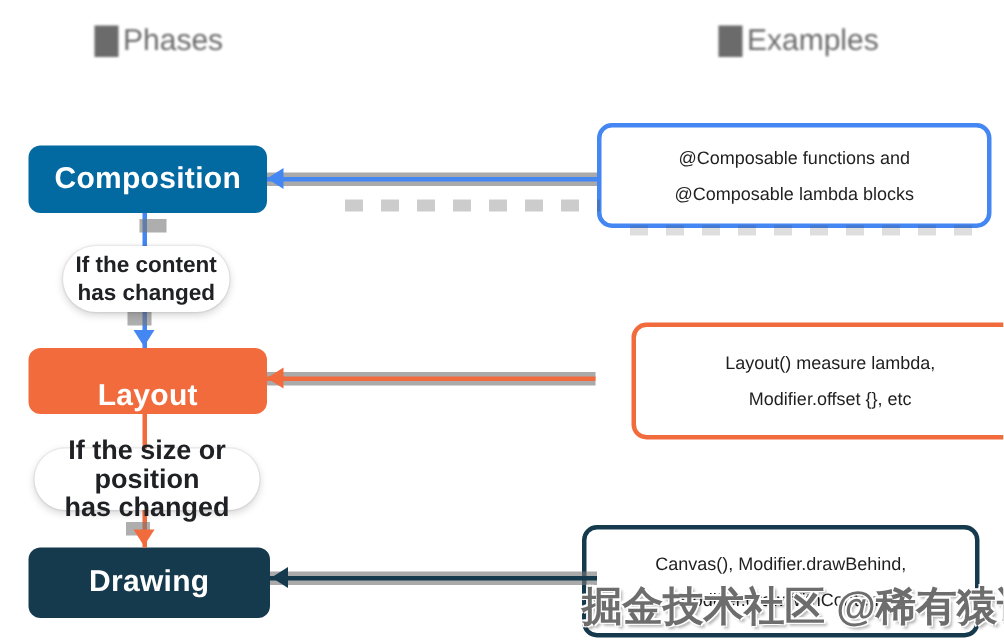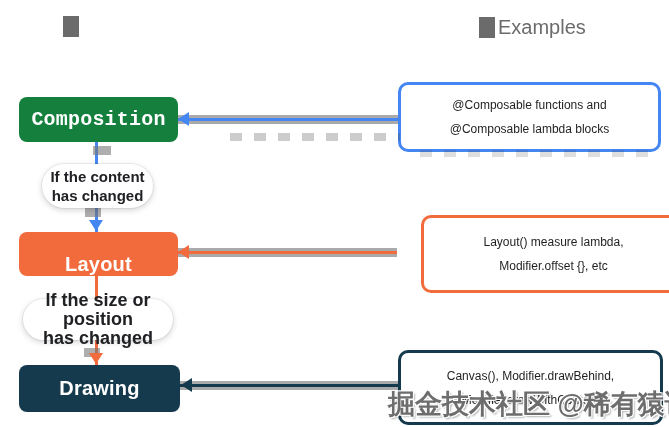--- a/index.html
+++ b/index.html
@@ -8,30 +8,30 @@
     font-family:"Liberation Sans","DejaVu Sans",sans-serif;
   }
   
   .hdr{position:absolute;display:flex;align-items:center;gap:3px;
        color:#4b4b4b;font-size:20px;font-weight:400;
        filter:blur(0.7px);opacity:.82;}
   .hdr .blk{display:inline-block;width:16px;height:21px;background:#4b4b4b;}
   
   .phase-box{position:absolute;border-radius:8px;display:flex;align-items:center;justify-content:center;
              color:#fff;font-size:20px;font-weight:700;letter-spacing:.2px;}
-  .pb-comp{left:19px;top:97px;width:159px;height:45px;background:#15803d;font-family:Liberation Mono, monospace;}
+  .pb-comp{left:19px;top:97px;width:159px;height:45px;background:#0369a1;}
   .pb-layout{left:19px;top:232px;width:159px;height:44px;background:#F26B3C;align-items:flex-end;}
   .pb-draw{left:19px;top:365px;width:161px;height:47px;background:#163A4D;}
   
   .example-box{position:absolute;background:#fff;border-radius:10px;
                display:flex;flex-direction:column;justify-content:center;
                color:#1f1f1f;font-size:12px;line-height:24px;text-align:center;}
   .eb-comp{left:398px;top:82px;width:257px;height:64px;border:3px solid #4486F2;}
   .eb-layout{left:397px;top:215px;width:259px;height:72px;border:3px solid #F26B3C;margin-left:24px;}
-  .eb-draw{left:398px;top:350px;width:259px;height:69px;border:3px solid #163A4D;}
+  .eb-draw{left:388px;top:350px;width:259px;height:69px;border:3px solid #163A4D;}
   
   .pill{position:absolute;background:#fff;border-radius:24px;z-index:5;
         display:flex;flex-direction:column;align-items:center;justify-content:center;
         color:#202124;font-size:15px;font-weight:700;line-height:19px;text-align:center;
         box-shadow:0 0 0 1px rgba(0,0,0,.05),0 2px 6px rgba(0,0,0,.18);}
   .pill-1{left:42px;top:164px;width:111px;height:44px;}
   .pill-2{left:23px;top:299px;width:150px;height:41px;font-size:18px;}
   
   .h-halo{position:absolute;height:9px;background:rgba(118,118,118,.62);z-index:1;}
   .h-line{position:absolute;height:3px;z-index:2;}
@@ -52,20 +52,21 @@
       font-size:27px;font-weight:700;color:rgba(72,72,72,.8);
       text-shadow:-1px -1px 0 #fff,1px -1px 0 #fff,-1px 1px 0 #fff,1px 1px 0 #fff,2px 2px 2px rgba(0,0,0,.3);}
 </style>
 </head>
 <body>
 
 <div class="stage">
 
   <div class="hdr" style="left:63px;top:16px;">
     <span class="blk"></span>
+    <span>Phases</span>
   </div>
   <div class="hdr" style="left:479px;top:16px;">
     <span class="blk"></span>
     <span>Examples</span>
   </div>
 
   <div class="phase-box pb-comp">
     <span>Composition</span>
   </div>
   <div class="h-halo" style="left:178px;top:115px;width:220px;"></div>

